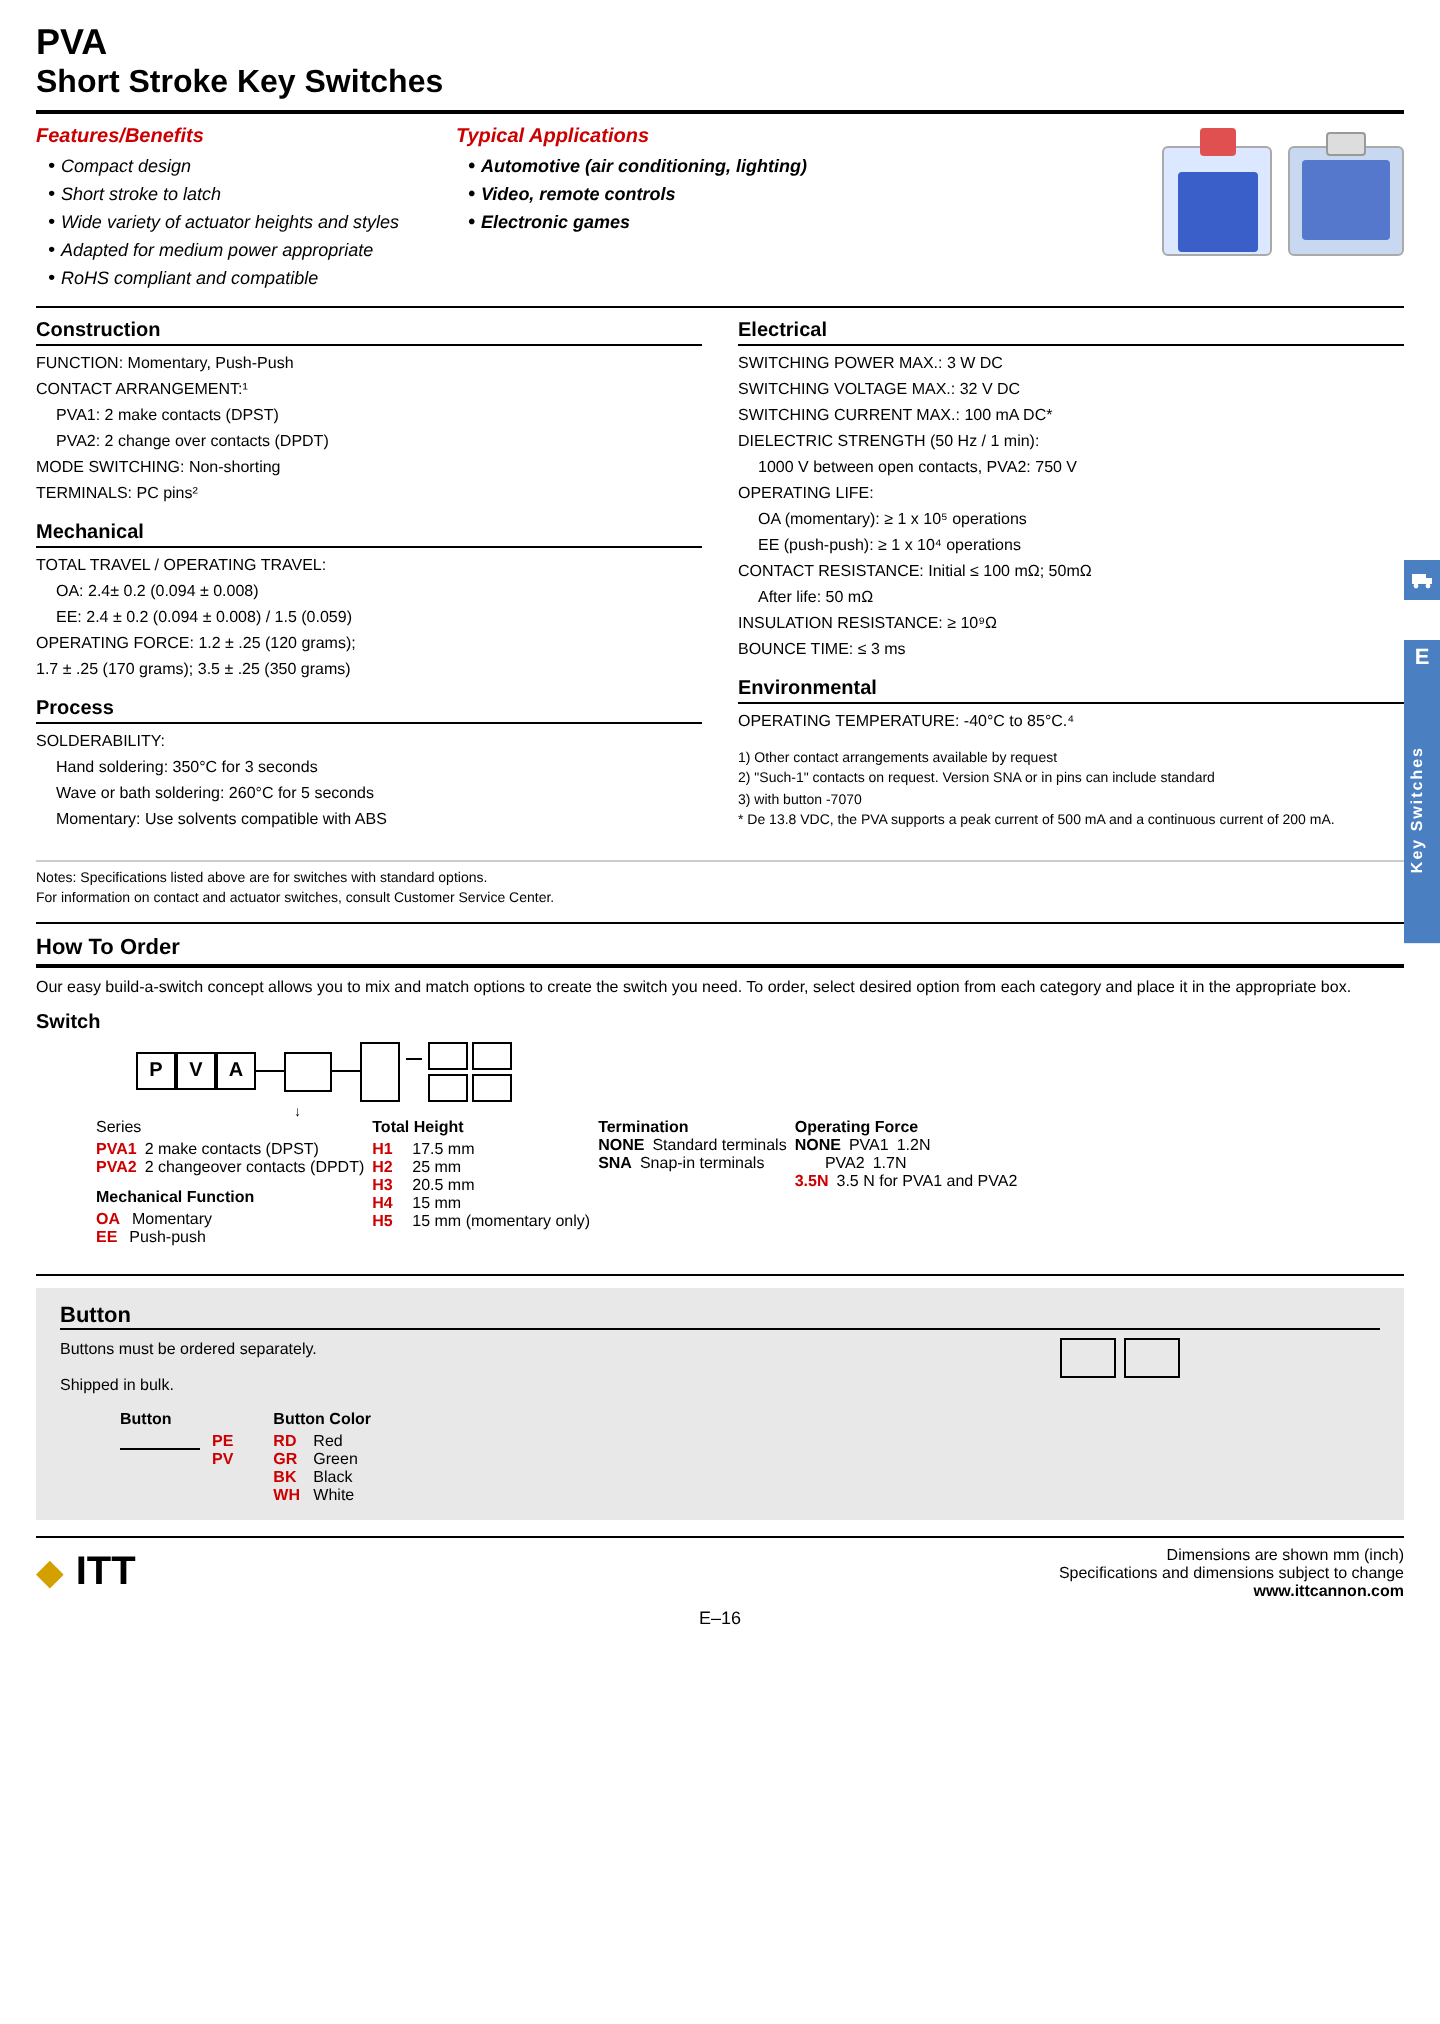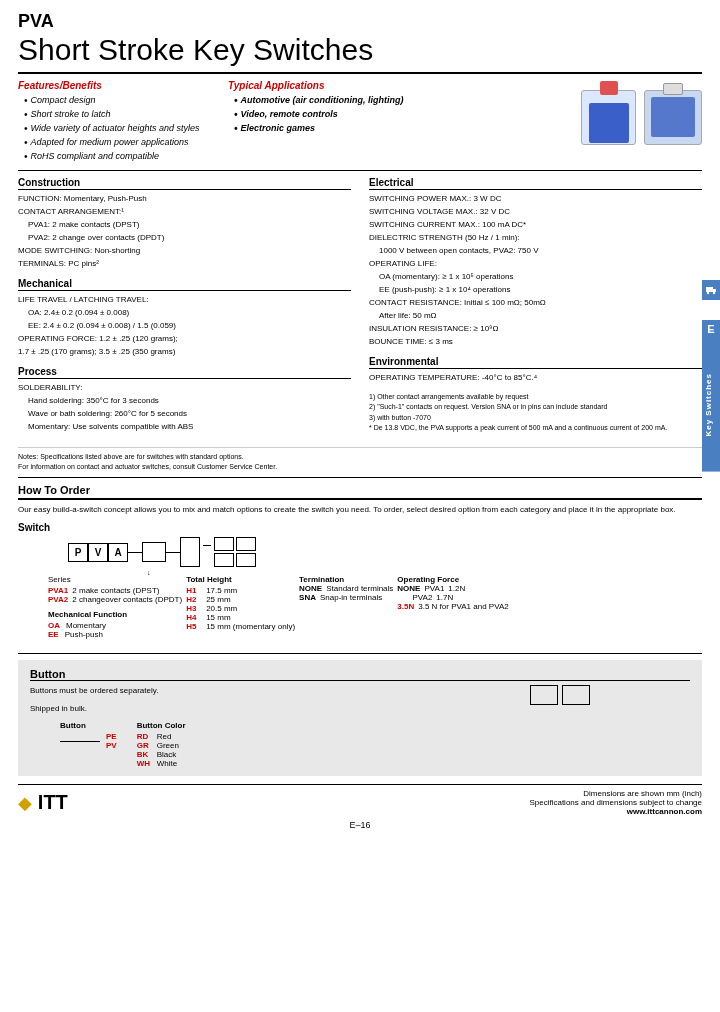--- a/index.html
+++ b/index.html
@@ -15,21 +15,21 @@
     }
     .page {
       width: 720px;
       min-height: 1012px;
       padding: 12px 18px 10px 18px;
       position: relative;
     }
     
     .header { margin-bottom: 4px; }
     .header-pva { font-size: 18px; font-weight: bold; line-height: 1.1; }
-    .header-title { font-size: 30px; font-weight: normal; line-height: 1.2; }
+    .header-title { font-size: 16px; font-weight: bold; line-height: 1.2; }
     .header-divider { border: none; border-top: 2px solid #000; margin: 4px 0 6px 0; }
 
     
     .features-section { display: flex; gap: 10px; margin-bottom: 6px; }
     .features-col { flex: 0 0 200px; }
     .apps-col { flex: 1; }
     .images-col { flex: 0 0 180px; display: flex; align-items: flex-start; justify-content: flex-end; gap: 8px; padding-top: 10px; }
 
     .section-heading-red { color: #cc0000; font-style: italic; font-weight: bold; font-size: 10px; margin-bottom: 3px; }
     .bullet-list { list-style: none; padding-left: 6px; }
@@ -159,21 +159,21 @@
         <li>
             <span>Compact design</span>
           </li>
         <li>
             <span>Short stroke to latch</span>
           </li>
         <li>
             <span>Wide variety of actuator heights and styles</span>
           </li>
         <li>
-            <span>Adapted for medium power applications</span>
+            <span>Adapted for medium power appropriate</span>
           </li>
         <li>
             <span>RoHS compliant and compatible</span>
           </li>
       </ul>
     </div>
     <div class="apps-col">
       <div class="section-heading-red">Typical Applications</div>
       <ul class="bullet-list">
         <li class="bold-item">
@@ -213,21 +213,21 @@
           <p>CONTACT ARRANGEMENT:¹</p>
           <p class="spec-indent">PVA1:  2 make contacts (DPST)</p>
           <p class="spec-indent">PVA2:  2 change over contacts (DPDT)</p>
           <p>MODE SWITCHING:  Non-shorting</p>
           <p>TERMINALS: PC pins²</p>
         </div>
       </div>
       <div class="spec-group">
         <div class="spec-group-title">Mechanical</div>
         <div class="spec-text">
-          <p>LIFE TRAVEL / LATCHING TRAVEL:</p>
+          <p>TOTAL TRAVEL / OPERATING TRAVEL:</p>
           <p class="spec-indent">OA: 2.4± 0.2 (0.094 ± 0.008)</p>
           <p class="spec-indent">EE: 2.4 ± 0.2 (0.094 ± 0.008) / 1.5 (0.059)</p>
           <p>OPERATING FORCE:  1.2 ± .25 (120 grams);</p>
           <p>1.7 ± .25 (170 grams); 3.5 ± .25 (350 grams)</p>
         </div>
       </div>
       <div class="spec-group">
         <div class="spec-group-title">Process</div>
         <div class="spec-text">
           <p>SOLDERABILITY:</p>

